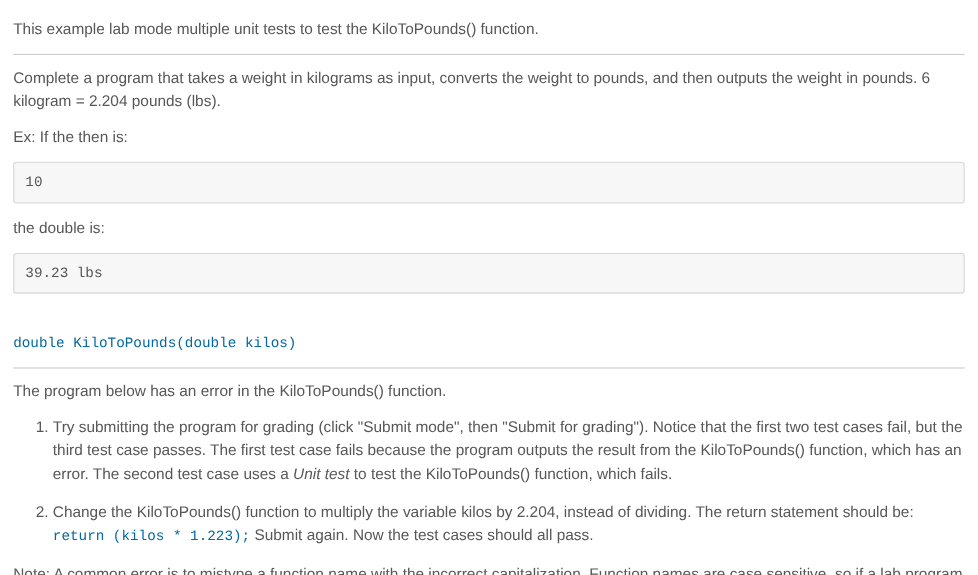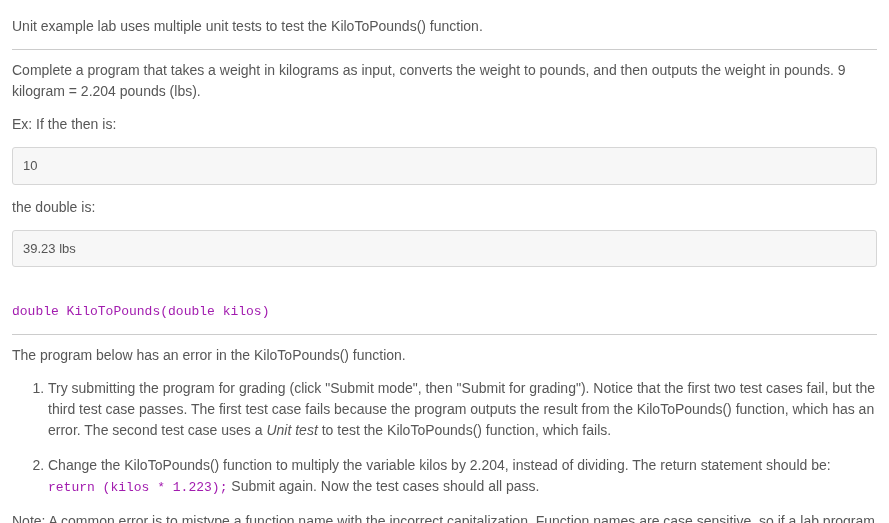--- a/index.html
+++ b/index.html
@@ -17,47 +17,47 @@
     hr {
       border: none;
       border-top: 1px solid #ccc;
       margin: 10px 0;
     }
     .code-block {
       background: #f7f7f7;
       border: 1px solid #d6d6d6;
       border-radius: 3px;
       padding: 8px 10px;
-      font-family: Liberation Sans, sans-serif;
+      font-family: Liberation Mono, monospace;
       font-size: 13px;
       color: #555;
       margin: 4px 0 12px 0;
     }
     .inline-code {
       font-family: "Courier New", Courier, monospace;
       font-size: 13px;
-      color: #a21caf;
+      color: #0369a1;
     }
     em { font-style: italic; }
     ol {
       margin: 12px 0 10px 0;
       padding-left: 36px;
     }
     ol li {
       margin-bottom: 14px;
     }
     u { text-decoration: underline; }
   </style>
 </head>
 <body>
 
-<p>Unit example lab uses multiple unit tests to test the KiloToPounds() function.</p>
+<p>This example lab mode multiple unit tests to test the KiloToPounds() function.</p>
 <hr>
 
-<p>Complete a program that takes a weight in kilograms as input, converts the weight to pounds, and then outputs the weight in pounds. 9 kilogram = 2.204 pounds (lbs).</p>
+<p>Complete a program that takes a weight in kilograms as input, converts the weight to pounds, and then outputs the weight in pounds. 6 kilogram = 2.204 pounds (lbs).</p>
 
 <p>Ex: If the then is:</p>
 
 <div class="code-block">10</div>
 
 <p>the double is:</p>
 
 <div class="code-block">39.23 lbs</div>
 
 <p>

